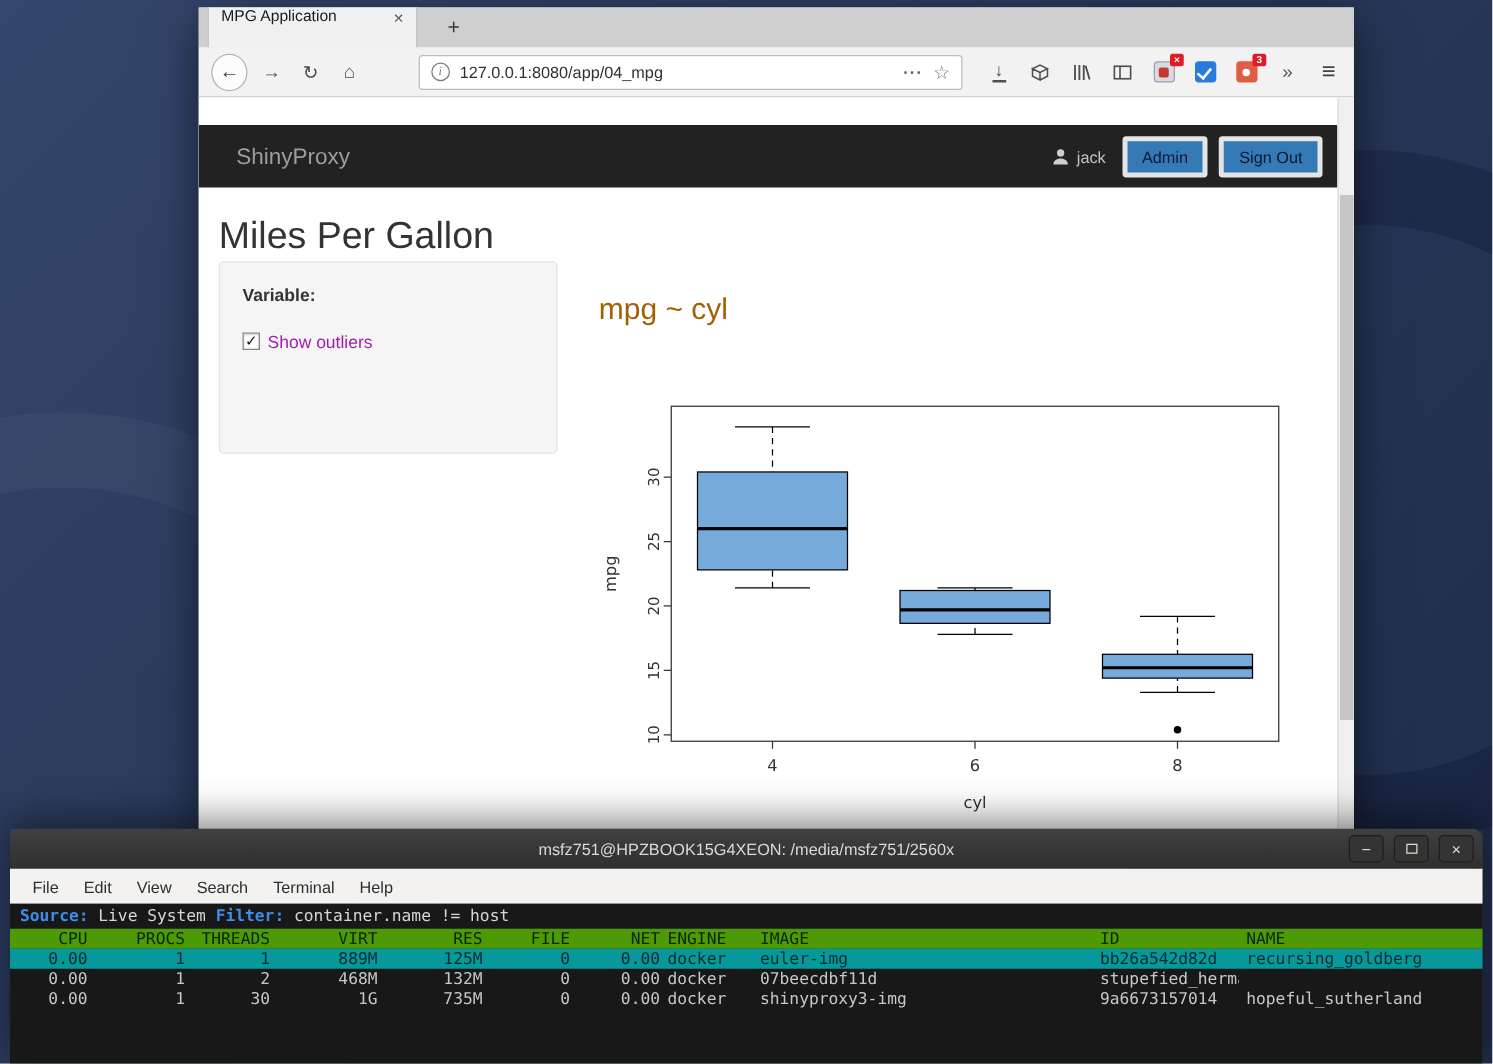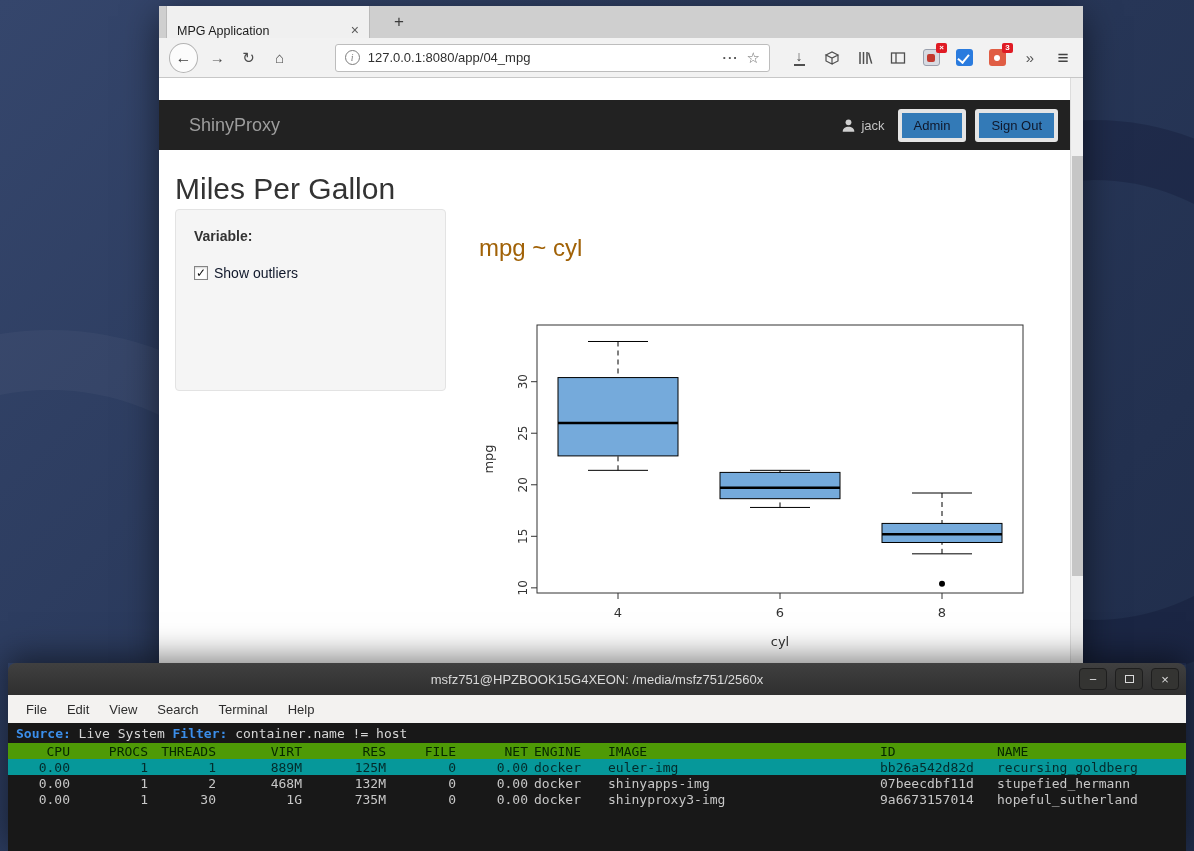--- a/index.html
+++ b/index.html
@@ -7,22 +7,22 @@
   .stage { position:relative; width:1194px; height:851px; overflow:hidden;
            background: linear-gradient(135deg,#35466c 0%,#273657 55%,#1f2c49 100%); }
   .bg-circle { position:absolute; border-radius:50%; border:60px solid rgba(255,255,255,0.035); }
   .bg-c1 { width:620px; height:620px; left:-260px; top:330px; }
   .bg-c2 { width:560px; height:560px; right:-180px; top:120px; border-color:rgba(0,0,30,0.18); }
 
   
   .browser { position:absolute; left:159px; top:6px; width:924px; height:657px; background:#fff;
              box-shadow:0 10px 34px rgba(0,0,0,0.55); }
   .tabbar { position:absolute; left:0; top:0; right:0; height:32px; background:#cfcfcf; display:flex; align-items:stretch; padding-left:7px; }
-  .tab { width:204px; background:#f0f0f0; border-right:1px solid #b9b9b9; border-left:1px solid #b9b9b9;
-         display:flex; align-items:flex-end; padding:0 10px; gap:8px; }
+  .tab { width:168px; background:#f0f0f0; border-right:1px solid #b9b9b9; border-left:1px solid #b9b9b9;
+         display:flex; align-items:flex-start; padding:0 10px; gap:8px; }
   .tab-title { flex:1; font-size:12.5px; color:#1b1b1b; white-space:nowrap; overflow:hidden; }
   .tab-close { font-size:14px; color:#5a5a5a; cursor:default; }
   .newtab { width:30px; display:flex; align-items:center; justify-content:center; font-size:17px; color:#3c3c3c; margin-left:14px; }
 
   .toolbar { position:absolute; left:0; top:32px; right:0; height:40px; background:#f2f2f2;
              border-bottom:1px solid #c7c7c7; display:flex; align-items:center; padding:0 10px; gap:7px; }
   .nav-circle { width:30px; height:30px; border-radius:50%; border:1px solid #b3b3b3; background:#fcfcfc;
                 display:flex; align-items:center; justify-content:center; font-size:16px; color:#3f3f3f; }
   .nav-btn { width:25px; height:26px; display:flex; align-items:center; justify-content:center; font-size:15px; color:#4c4c4c; }
   .urlbar { margin-left:36px; width:449px; height:28px; background:#fff; border:1px solid #bdbdbd; border-radius:3px;
@@ -57,31 +57,31 @@
   
   .spnav { position:absolute; left:0; top:22px; right:13px; height:50px; background:#222; }
   .brand { position:absolute; left:30px; top:0; line-height:50px; font-size:18px; color:#9d9d9d; }
   .spnav-right { position:absolute; right:12px; top:0; height:50px; display:flex; align-items:center; gap:9px; }
   .sp-user { display:flex; align-items:center; gap:5px; color:#c4c4c4; font-size:13px; margin-right:4px; }
   .sp-btn { background:#337ab7; border:4px solid #e5e5e5; color:#0f172a; font-size:13px; padding:5px 12px; border-radius:3px;
             font-family:"Liberation Sans",sans-serif; }
 
   .page-title { position:absolute; left:16px; top:94px; font-size:30px; font-weight:500; color:#333; }
 
-  .well { position:absolute; left:16px; top:131px; width:271px; height:182px; background:#f5f5f5;
+  .well { position:absolute; left:16px; top:131px; width:271px; height:154px; background:#f5f5f5;
           border:1px solid #e3e3e3; border-radius:4px; padding:18px; }
   .var-label { font-size:14px; font-weight:bold; color:#333; }
   .select { margin-top:8px; height:34px; background:#fff; border:1px solid #ccc; border-radius:4px;
             display:flex; align-items:center; justify-content:space-between; padding:0 12px; }
   .select-text { font-size:14px; color:#333; }
   .caret { width:0; height:0; border-left:4px solid transparent; border-right:4px solid transparent; border-top:5px solid #333; }
   .cb-row { margin-top:21px; display:flex; align-items:center; gap:6px; }
   .checkbox { width:14px; height:14px; background:#fff; border:1px solid #848484; box-shadow:inset 0 1px 2px rgba(0,0,0,0.18);
               font-size:12px; line-height:12px; text-align:center; color:#111; }
-  .cb-label { font-size:14px; color:#0f172a; }
+  .cb-label { font-size:14px; color:#a21caf; }
 
   .plot-title { position:absolute; left:320px; top:156px; font-size:24px; font-weight:500; color:#a16207; }
   .chart { position:absolute; left:318px; top:240px; width:560px; height:350px; }
   .chart svg { font-family:"DejaVu Sans", sans-serif; }
 
   
   .terminal { position:absolute; left:8px; top:663px; width:1178px; height:188px; box-shadow:0 -6px 30px rgba(0,0,0,0.5); }
   .term-titlebar { position:absolute; left:0; top:0; right:0; height:32px;
                    background:linear-gradient(#404040,#2f2f2f); border-radius:8px 8px 0 0;
                    display:flex; align-items:center; justify-content:center; }
@@ -294,21 +294,20 @@
         </div>
         <div class="term-row">
           <span class="term-cell num">0.00</span>
           <span class="term-cell num">1</span>
           <span class="term-cell num">2</span>
           <span class="term-cell num">468M</span>
           <span class="term-cell num">132M</span>
           <span class="term-cell num">0</span>
           <span class="term-cell num">0.00</span>
           <span class="term-cell txt">docker</span>
-          <span class="term-cell txt">shinyapps-img</span>
           <span class="term-cell txt">07beecdbf11d</span>
           <span class="term-cell txt">stupefied_hermann</span>
         </div>
         <div class="term-row">
           <span class="term-cell num">0.00</span>
           <span class="term-cell num">1</span>
           <span class="term-cell num">30</span>
           <span class="term-cell num">1G</span>
           <span class="term-cell num">735M</span>
           <span class="term-cell num">0</span>

